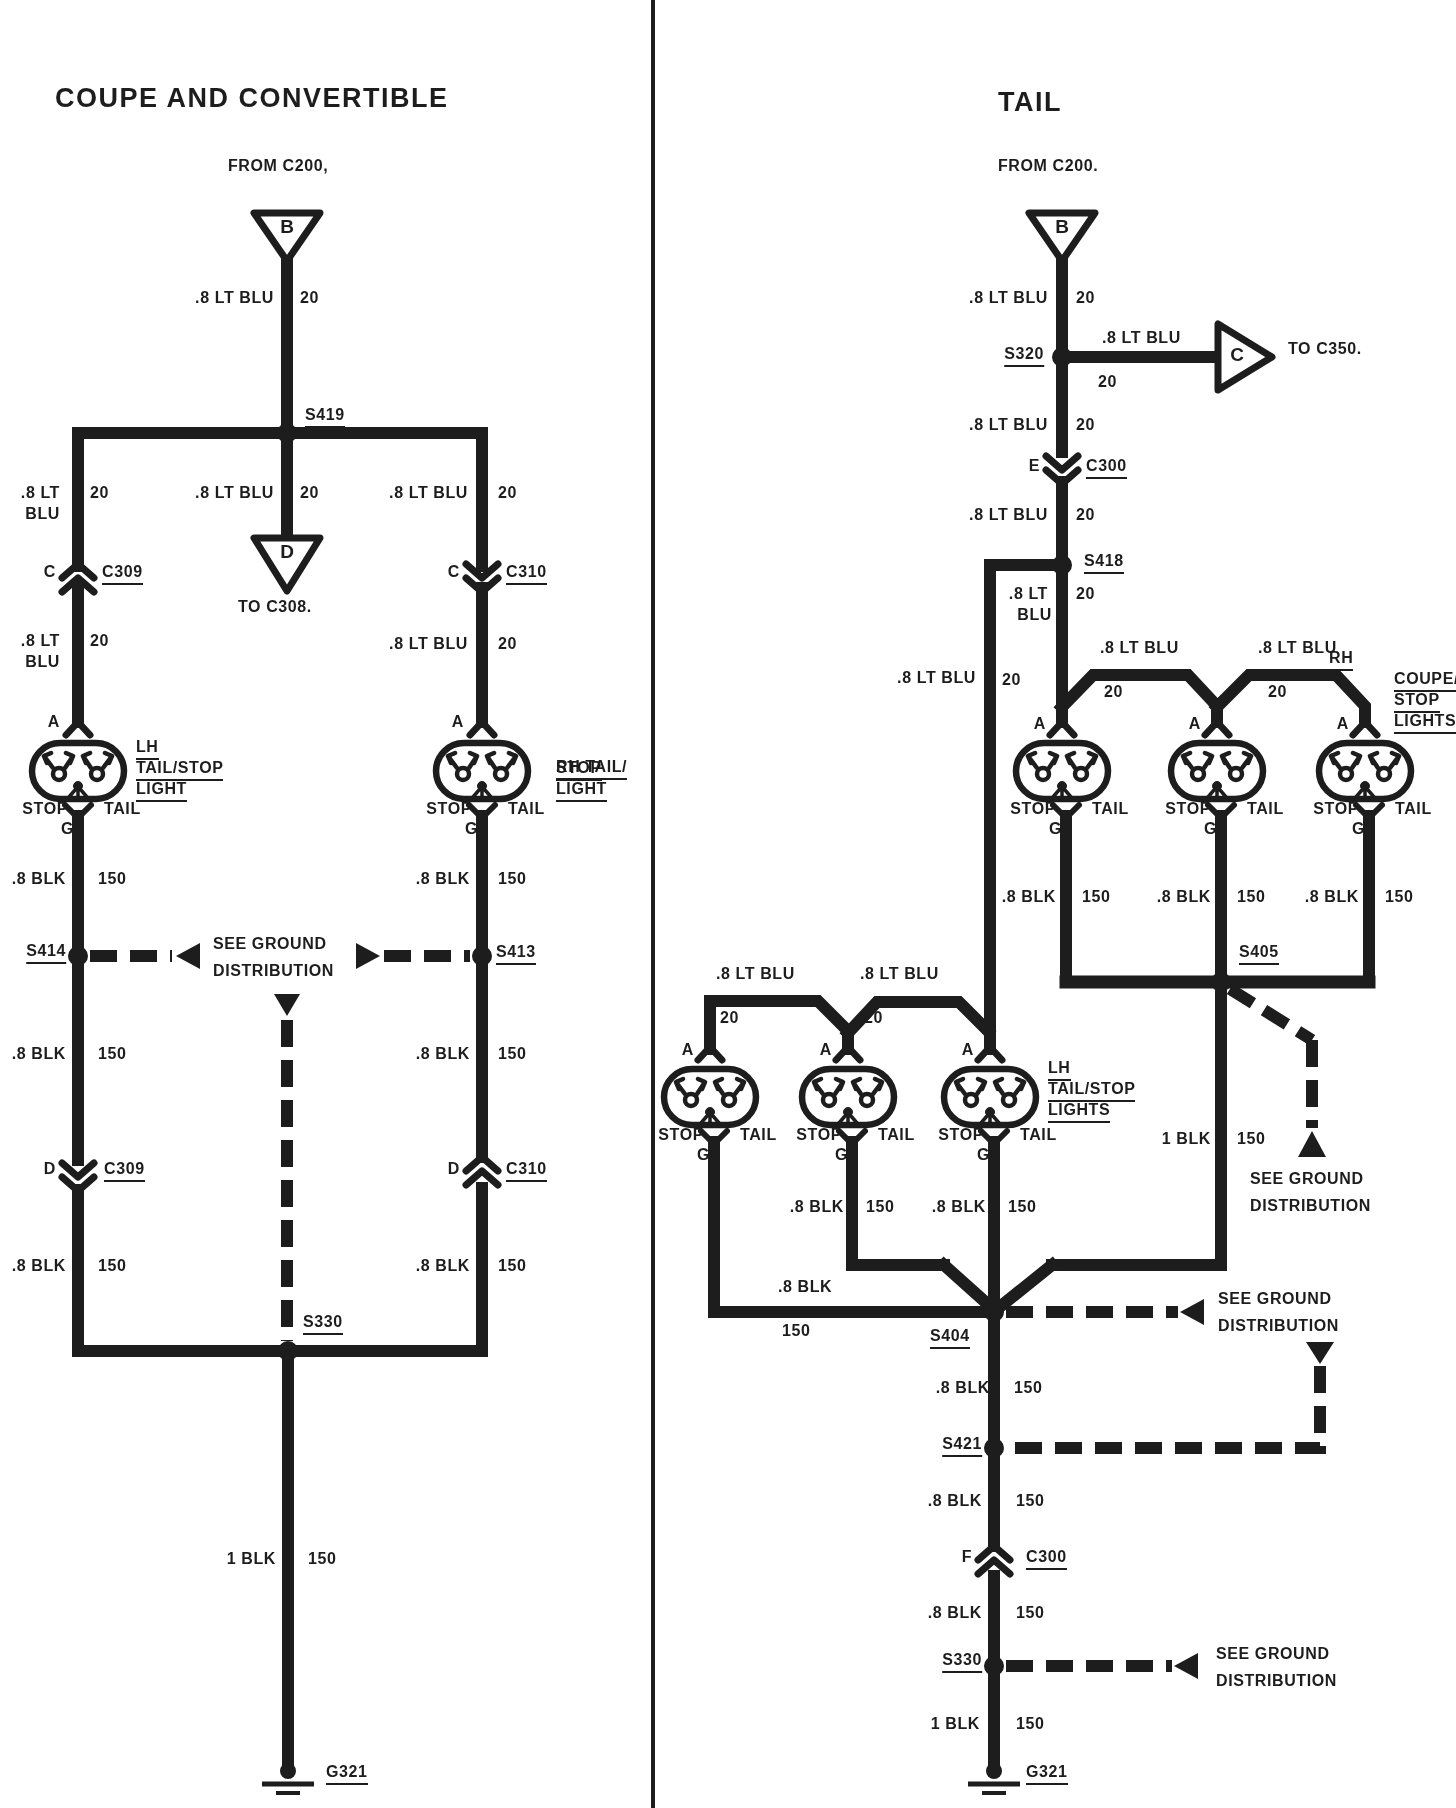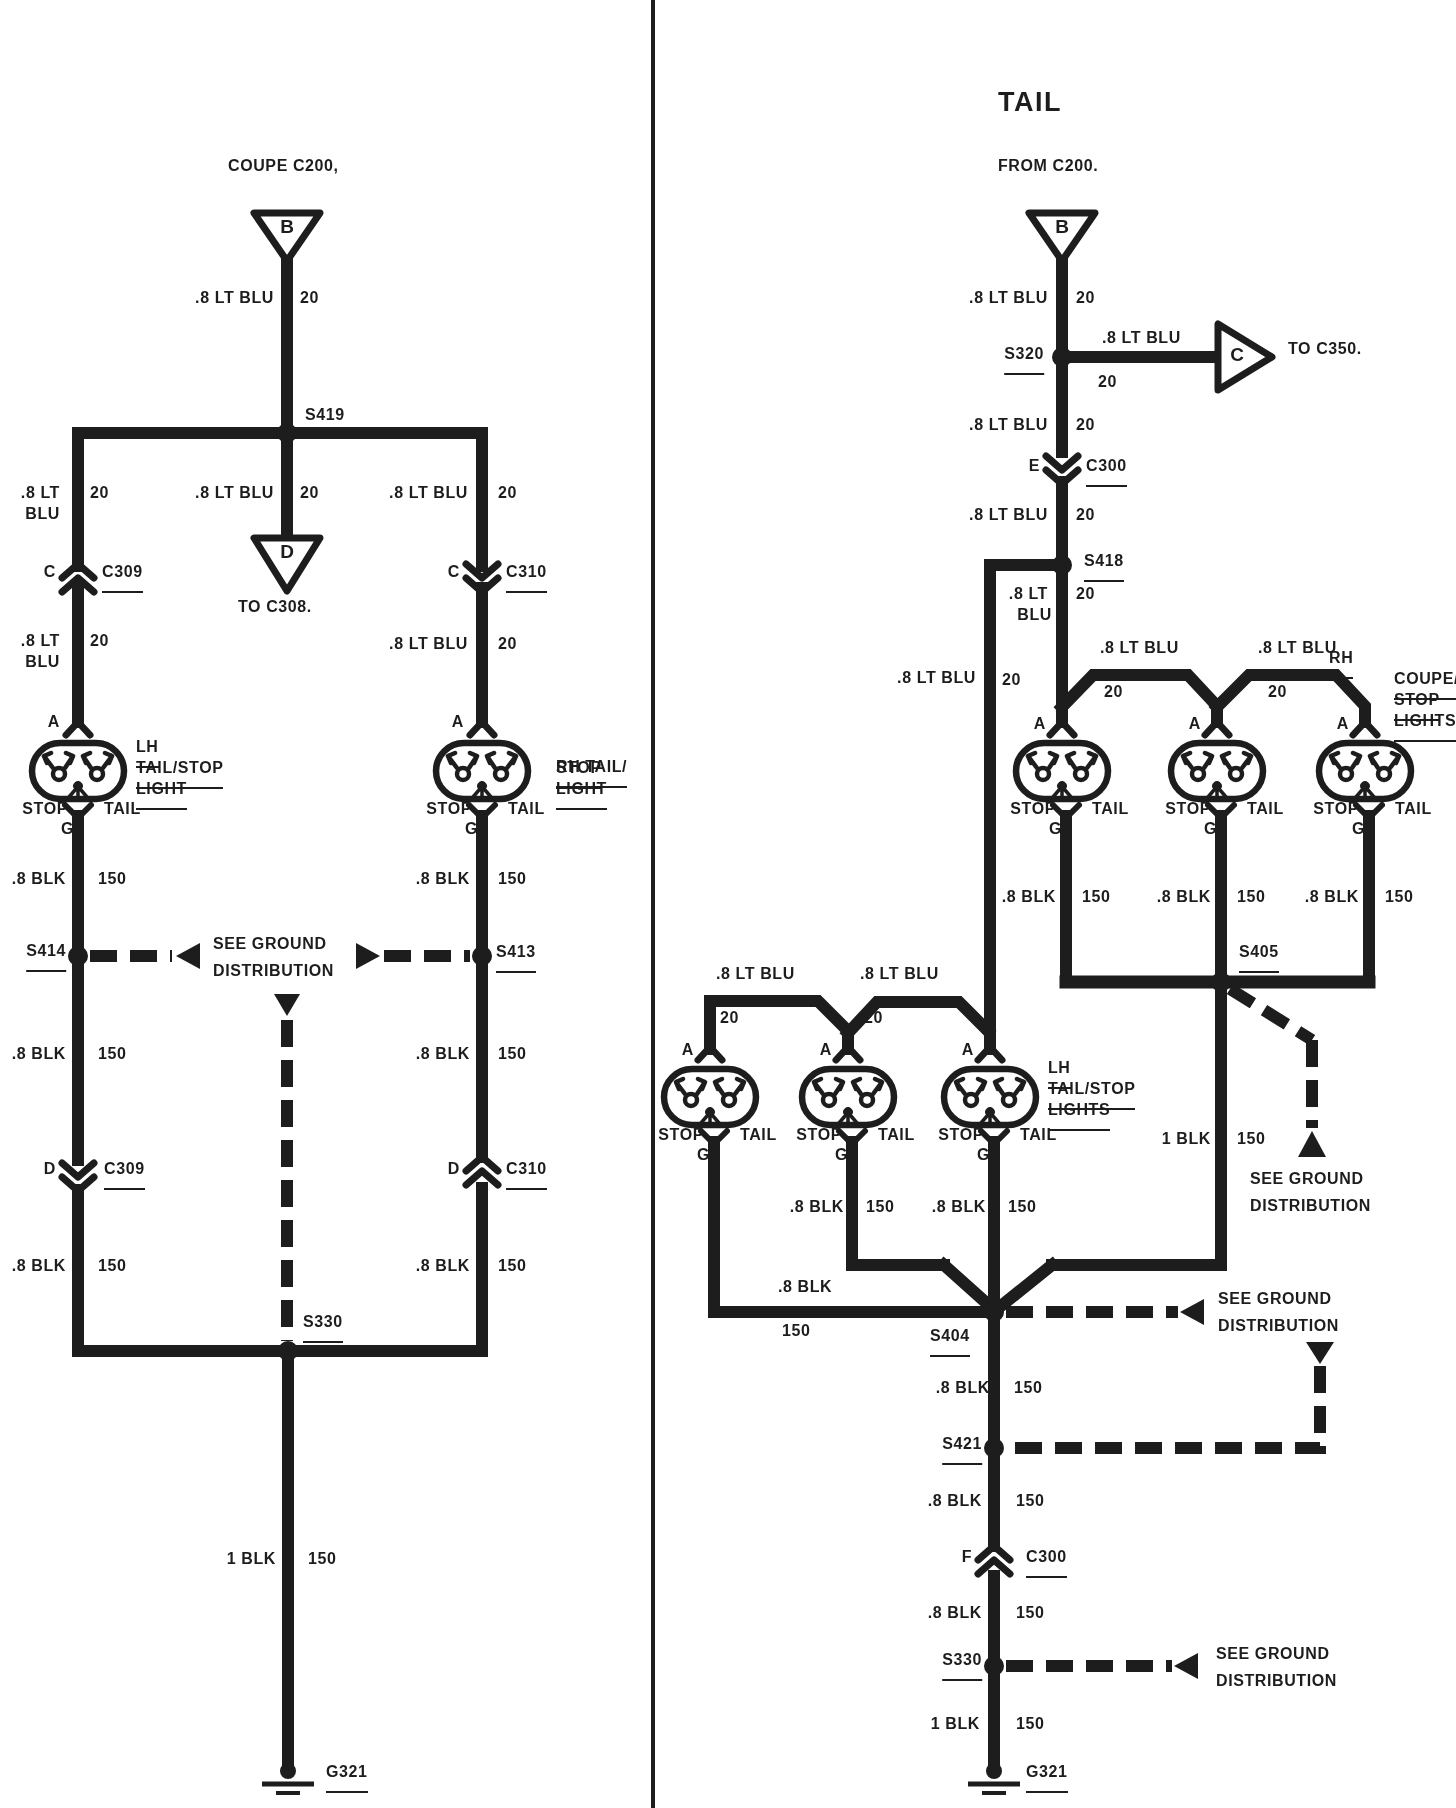--- a/index.html
+++ b/index.html
@@ -3,21 +3,21 @@
 <meta charset="utf-8">
 <style>
   :root{ --ink:#1d1d1d; --paper:#ffffff; }
   html,body{margin:0;padding:0;background:#e8e8e8;}
   #screen{position:relative;width:1456px;height:1808px;background:var(--paper);
           font-family:"Liberation Sans",sans-serif;overflow:hidden;}
   #art{position:absolute;left:0;top:0;}
   .lb{position:absolute;font:bold 16px/1.25 "Liberation Sans",sans-serif;
       letter-spacing:.6px;white-space:nowrap;color:var(--ink);}
   .r{transform:translateX(-100%);}
-  .u{border-bottom:2.5px solid var(--ink);padding-bottom:9px;}
+  .u{border-bottom:2.5px solid var(--ink);padding-bottom:1px;}
   .ttl{font-size:27px;letter-spacing:1.5px;}
   .tl{position:absolute;font:bold 19px "Liberation Sans",sans-serif;width:34px;
       text-align:center;color:var(--ink);}
   svg *{stroke:var(--ink);}
   .w{fill:none;stroke-width:12;stroke-linecap:square;}
   .w13{fill:none;stroke-width:13;stroke-linecap:square;}
   .wd{fill:none;stroke-width:12;stroke-linecap:butt;stroke-dasharray:27 13;}
   .ch{fill:none;stroke-width:7;stroke-linejoin:round;stroke-linecap:round;}
   .tri{fill:#ffffff;stroke-width:7;stroke-linejoin:round;}
   .solid{fill:var(--ink);stroke:none;}
@@ -154,21 +154,22 @@
     <line class="w" x1="994" y1="1576" x2="994" y2="1763"></line>
     <circle class="solid" cx="994" cy="1666" r="10"></circle>
     <line class="wd" x1="1006" y1="1666" x2="1172" y2="1666"></line>
     <polygon class="solid" points="1174,1666 1198,1653 1198,1679"></polygon>
     <circle class="solid" cx="994" cy="1771" r="8"></circle>
     <line x1="968" y1="1784" x2="1020" y2="1784" stroke-width="5"></line>
     <line x1="982" y1="1793" x2="1006" y2="1793" stroke-width="4"></line>
   </g>
 </svg>
 
-<div class="lb" style="left:228px;top:156px">COUPE C200,</div>
+<div class="lb ttl" style="left:55px;top:82px">COUPE AND CONVERTIBLE</div>
+<div class="lb" style="left:228px;top:156px">FROM C200,</div>
 <div class="tl" style="left:270px;top:216px">B</div>
 <div class="lb r" style="left:274px;top:288px">.8 LT BLU</div>
 <div class="lb" style="left:300px;top:288px">20</div>
 <div class="lb u" style="left:305px;top:405px">S419</div>
 
 <div class="lb r" style="left:60px;top:483px">.8 LT</div>
 <div class="lb r" style="left:60px;top:504px">BLU</div>
 <div class="lb" style="left:90px;top:483px">20</div>
 <div class="lb r" style="left:56px;top:562px">C</div>
 <div class="lb u" style="left:102px;top:562px">C309</div>

